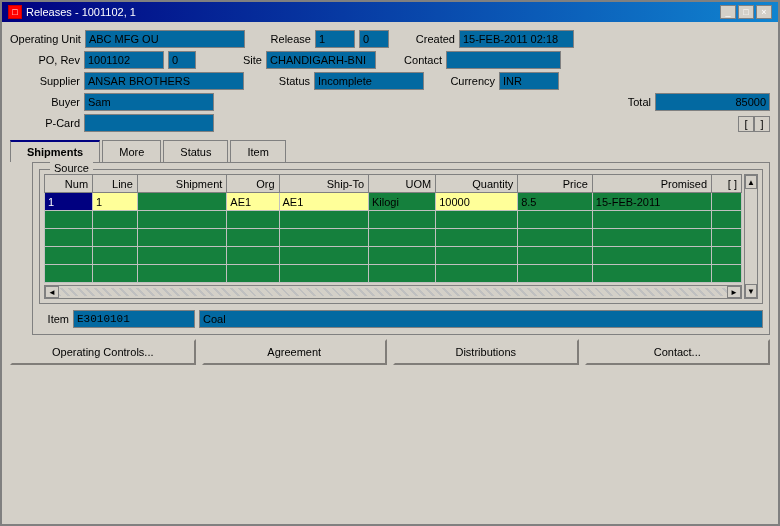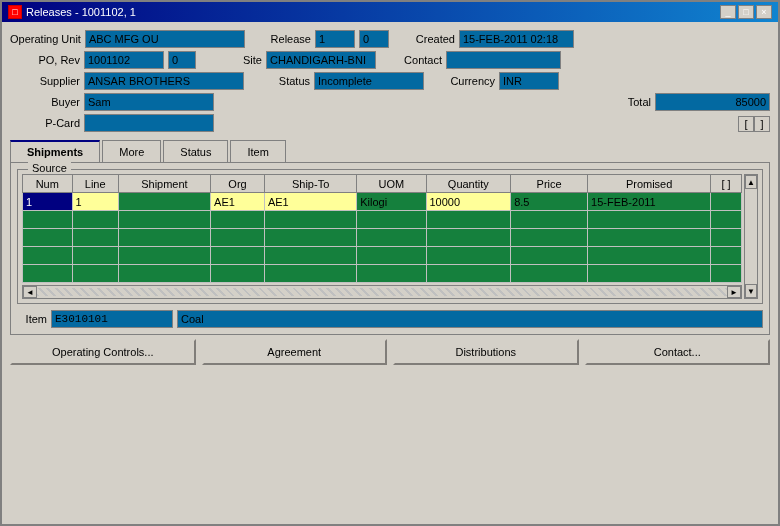--- a/index.html
+++ b/index.html
@@ -143,20 +143,21 @@
       background: #d4d0c8;
       font-weight: bold;
       border-top: 2px solid #000080;
       z-index: 1;
     }
     .tab-panel {
       border: 1px solid #808080;
       background: #d4d0c8;
       padding: 6px;
       flex: 1;
+      margin-left: 22px;
     }
     .source-group {
       border: 1px solid #808080;
       padding: 4px;
       position: relative;
       margin-bottom: 6px;
     }
     .source-legend {
       position: absolute;
       top: -8px;
@@ -167,21 +168,21 @@
     }
     .data-table {
       width: 100%;
       border-collapse: collapse;
       font-size: 11px;
     }
     .data-table th {
       background: #d4d0c8;
       border: 1px solid #808080;
       padding: 2px 4px;
-      text-align: center;
+      text-align: right;
       font-weight: normal;
       height: 18px;
       white-space: nowrap;
     }
     .data-table td {
       border: 1px solid #c0c0c0;
       padding: 1px 3px;
       height: 18px;
       background: #15803d;
     }

